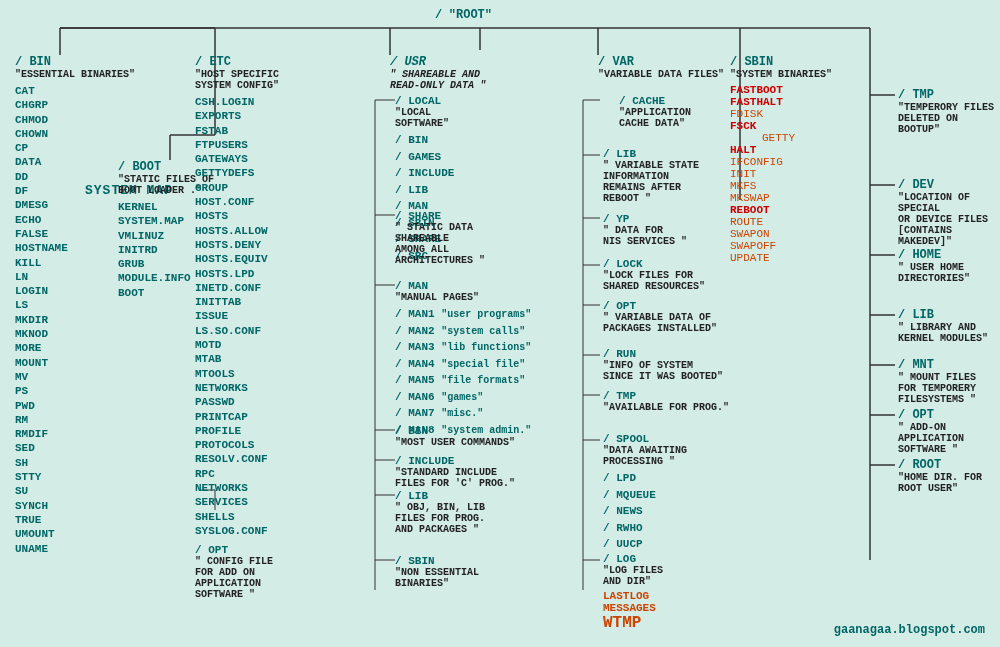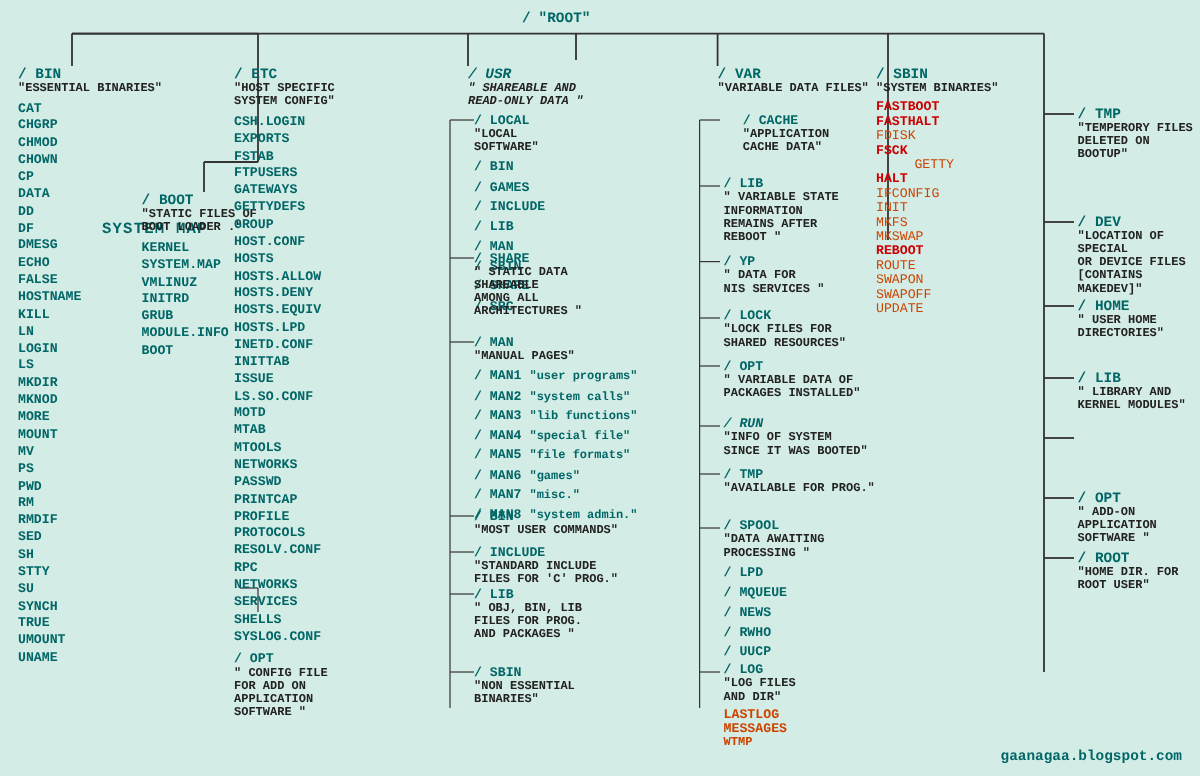--- a/index.html
+++ b/index.html
@@ -342,21 +342,21 @@
     <div class="dir-label" style="font-size:11px;">/ LOCK</div>
     <div class="dir-desc" style="font-size:10px;">"LOCK FILES FOR<br>SHARED RESOURCES"</div>
   </div>
 
   <div style="position:absolute;top:300px;left:603px;">
     <div class="dir-label" style="font-size:11px;">/ OPT</div>
     <div class="dir-desc" style="font-size:10px;">" VARIABLE DATA OF<br>PACKAGES INSTALLED"</div>
   </div>
 
   <div style="position:absolute;top:348px;left:603px;">
-    <div class="dir-label" style="font-size:11px;font-style:italic;">/ RUN</div>
+    <div class="dir-label" style="font-size:11px;">/ RUN</div>
     <div class="dir-desc" style="font-size:10px;">"INFO OF SYSTEM<br>SINCE IT WAS BOOTED"</div>
   </div>
 
   <div style="position:absolute;top:390px;left:603px;">
     <div class="dir-label" style="font-size:11px;">/ TMP</div>
     <div class="dir-desc" style="font-size:10px;">"AVAILABLE FOR PROG."</div>
   </div>
 
   <div style="position:absolute;top:433px;left:603px;">
     <div class="dir-label" style="font-size:11px;">/ SPOOL</div>
@@ -369,21 +369,21 @@
       <div class="sub-dir">/ UUCP</div>
     </div>
   </div>
 
   <div style="position:absolute;top:553px;left:603px;">
     <div class="dir-label" style="font-size:11px;">/ LOG</div>
     <div class="dir-desc" style="font-size:10px;">"LOG FILES<br>AND DIR"</div>
     <div style="margin-top:3px;">
       <div class="highlight-orange" style="font-size:11px;font-weight:bold;">LASTLOG</div>
       <div class="highlight-orange" style="font-size:11px;font-weight:bold;">MESSAGES</div>
-      <div class="highlight-orange" style="font-size:10px;font-weight:bold;">WTMP</div>
+      <div class="highlight-orange" style="font-size:16px;font-weight:bold;">WTMP</div>
     </div>
   </div>
 
   <div style="position:absolute;top:55px;left:730px;">
     <div class="dir-label">/ SBIN</div>
     <div class="dir-desc" style="font-size:10px;">"SYSTEM BINARIES"</div>
     <div style="margin-top:4px;">
       <div class="highlight-red" style="font-size:11px;">FASTBOOT</div>
       <div class="highlight-red" style="font-size:11px;">FASTHALT</div>
       <div class="highlight-orange" style="font-size:11px;">FDISK</div>
@@ -415,20 +415,24 @@
   <div style="position:absolute;top:248px;left:898px;">
     <div class="dir-label">/ HOME</div>
     <div class="dir-desc" style="font-size:10px;">" USER HOME<br>DIRECTORIES"</div>
   </div>
 
   <div style="position:absolute;top:308px;left:898px;">
     <div class="dir-label">/ LIB</div>
     <div class="dir-desc" style="font-size:10px;">"  LIBRARY AND<br>KERNEL MODULES"</div>
   </div>
 
+  <div style="position:absolute;top:358px;left:898px;">
+    <div class="dir-label">/ MNT</div>
+    <div class="dir-desc" style="font-size:10px;">"  MOUNT FILES<br>FOR TEMPORERY<br>FILESYSTEMS "</div>
+  </div>
 
   <div style="position:absolute;top:408px;left:898px;">
     <div class="dir-label">/ OPT</div>
     <div class="dir-desc" style="font-size:10px;">" ADD-ON APPLICATION<br>SOFTWARE "</div>
   </div>
 
   <div style="position:absolute;top:458px;left:898px;">
     <div class="dir-label">/ ROOT</div>
     <div class="dir-desc" style="font-size:10px;">"HOME DIR. FOR<br>ROOT USER"</div>
   </div>

